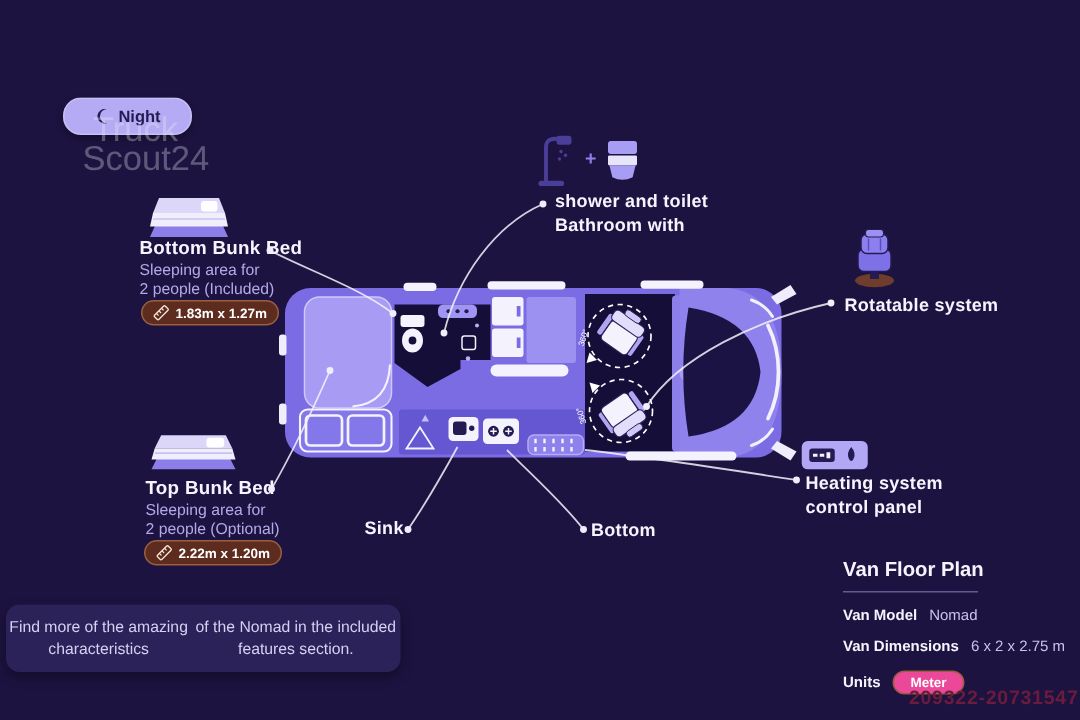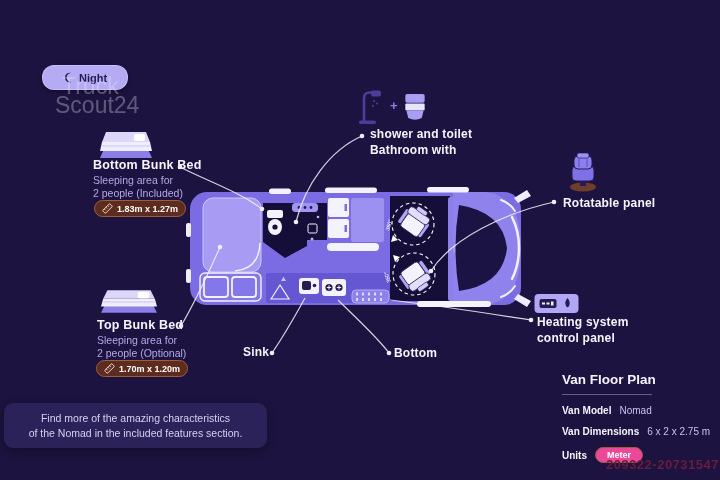--- a/index.html
+++ b/index.html
@@ -28,21 +28,21 @@
   .two-line{line-height:15.5px;}
   .dim-badge{
     display:inline-flex;align-items:center;gap:4px;
     background:#5e2c1e;border:1px solid #9a5f41;border-radius:9px;
     padding:2px 7px;font-size:9px;font-weight:bold;color:#fff;white-space:nowrap;
   }
   .plus{color:#8d80ea;font-weight:bold;font-size:13px;}
   .footer-note{
     left:4px;top:403px;width:263px;height:45px;border-radius:9px;
     background:#2b2259;box-shadow:0 3px 8px rgba(0,0,0,.35);
-    display:flex;flex-direction:column;align-items:center;justify-content:center;
+    display:flex;flex-direction:row;align-items:center;justify-content:center;
     font-size:10.5px;color:#d6d0f2;line-height:15px;text-align:center;
   }
   .spec{left:562px;top:372px;width:150px;}
   .spec-title{font-size:13.5px;font-weight:bold;color:#f6f4fe;padding-bottom:7px;border-bottom:1px solid rgba(160,150,220,.55);width:90px;white-space:nowrap;}
   .spec-row{display:flex;align-items:center;gap:8px;margin-top:10px;white-space:nowrap;}
   .spec-label{font-size:10px;font-weight:bold;color:#f6f4fe;}
   .spec-value{font-size:10px;color:#c9c1ee;}
   .meter-badge{
     display:inline-flex;align-items:center;background:#ec4899;border:1px solid #9a5c40;
     border-radius:9px;padding:2px 11px;font-size:9px;font-weight:bold;color:#fff;cursor:pointer;
@@ -229,21 +229,21 @@
   </div>
 
   <svg class="abs" style="left:567px;top:152px;" width="32" height="41" viewBox="0 0 32 41">
     <ellipse cx="16" cy="35" rx="13" ry="4.5" fill="#6f3d2b"></ellipse>
     <rect x="13" y="27" width="6" height="7" fill="#241b52"></rect>
     <rect x="5" y="14" width="22" height="15" rx="4" fill="#7e71e8" stroke="#241b52" stroke-width="1"></rect>
     <rect x="7" y="4" width="18" height="13" rx="4" fill="#8d80ee" stroke="#241b52" stroke-width="1"></rect>
     <rect x="10" y="1" width="12" height="5" rx="2" fill="#9c90f2" stroke="#241b52" stroke-width=".7"></rect>
     <path d="M12,7 V15 M20,7 V15" stroke="#5a4dc0" stroke-width="1"></path>
   </svg>
-  <div class="abs co-label" style="left:563px;top:196px;">Rotatable panel</div>
+  <div class="abs co-label" style="left:563px;top:196px;">Rotatable system</div>
 
   <svg class="abs" style="left:534px;top:294px;" width="45" height="19" viewBox="0 0 44 19">
     <rect x="0" y="0" width="44" height="19" rx="4" fill="#b2a7f4"></rect>
     <rect x="5" y="5" width="17" height="9" rx="2" fill="#241b52"></rect>
     <rect x="7.5" y="8.5" width="3" height="2" fill="#f4f2fd"></rect>
       <rect x="12" y="8.5" width="3" height="2" fill="#f4f2fd"></rect>
       <rect x="16.5" y="7.5" width="2.5" height="4" fill="#f4f2fd"></rect>
     <path d="M33,4 Q36.5,8 34.5,12 Q33,14.5 31.5,12 Q29.5,8 33,4 Z" fill="#241b52"></path>
   </svg>
   <div class="abs co-label two-line" style="left:537px;top:315px;">
@@ -261,21 +261,21 @@
   <div class="abs co-title" style="left:97px;top:318px;">Top Bunk Bed</div>
   <div class="abs co-desc" style="left:97px;top:334px;">Sleeping area for</div>
   <div class="abs co-desc" style="left:97px;top:347px;">2 people (Optional)</div>
   <div class="abs dim-badge" style="left:96px;top:360px;">
     <svg width="11" height="11" viewBox="0 0 12 12">
         <g transform="rotate(-45 6 6)">
           <rect x="0.5" y="3.8" width="11" height="4.4" rx="1" fill="none" stroke="#f3e2d2" stroke-width="1"></rect>
           <path d="M3.2,3.8 V6 M5.8,3.8 V6 M8.4,3.8 V6" stroke="#f3e2d2" stroke-width=".9"></path>
         </g>
       </svg>
-    <span>1.70m x 1.20m</span>
+    <span>2.22m x 1.20m</span>
   </div>
 
   <div class="abs co-label" style="left:243px;top:345px;">Sink</div>
   <div class="abs co-label" style="left:394px;top:346px;">Bottom</div>
 
   <div class="abs footer-note">
     <div>Find more of the amazing characteristics</div>
     <div>of the Nomad in the included features section.</div>
   </div>
 

